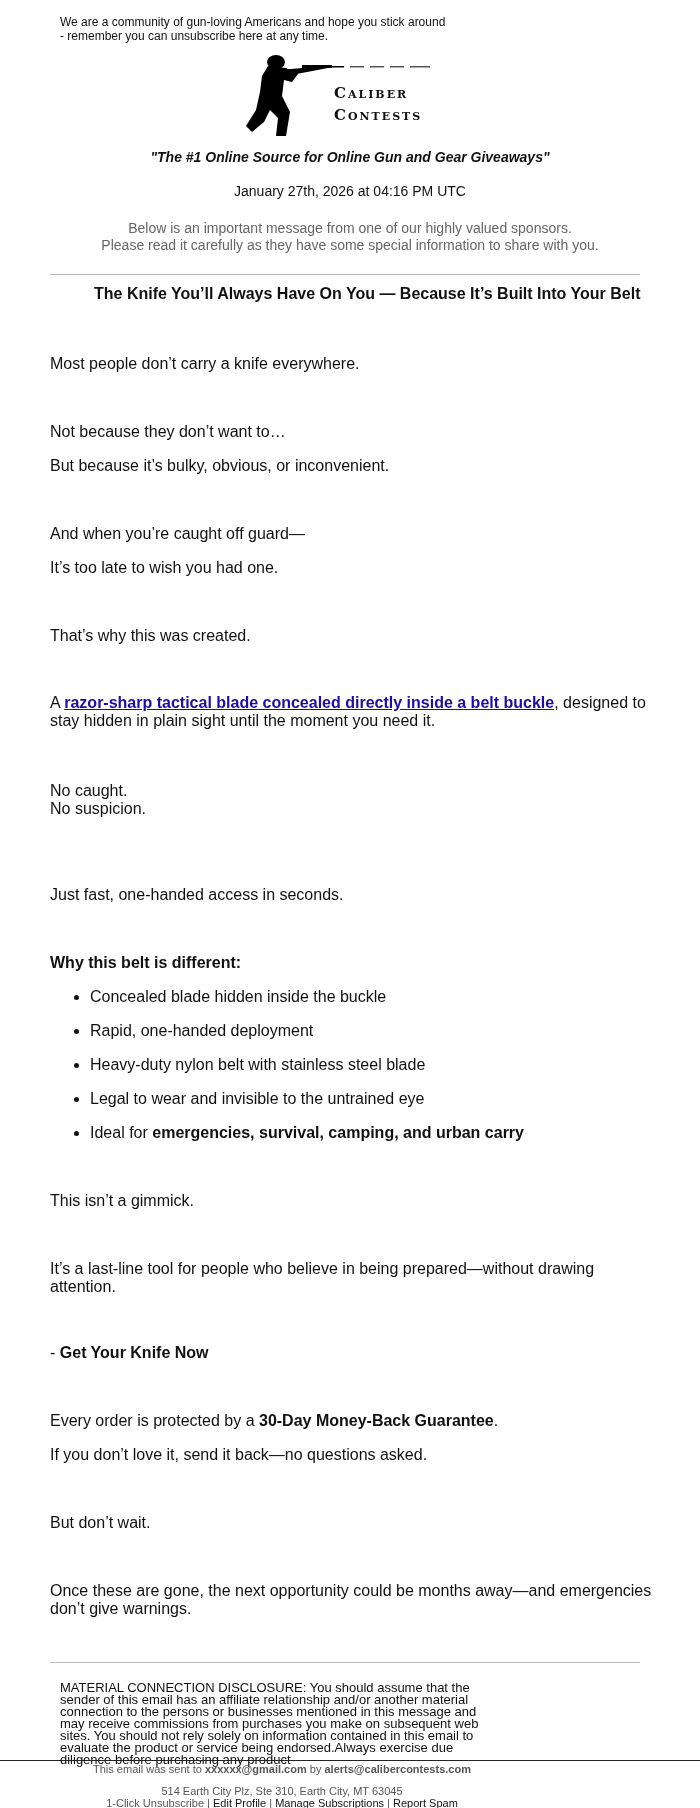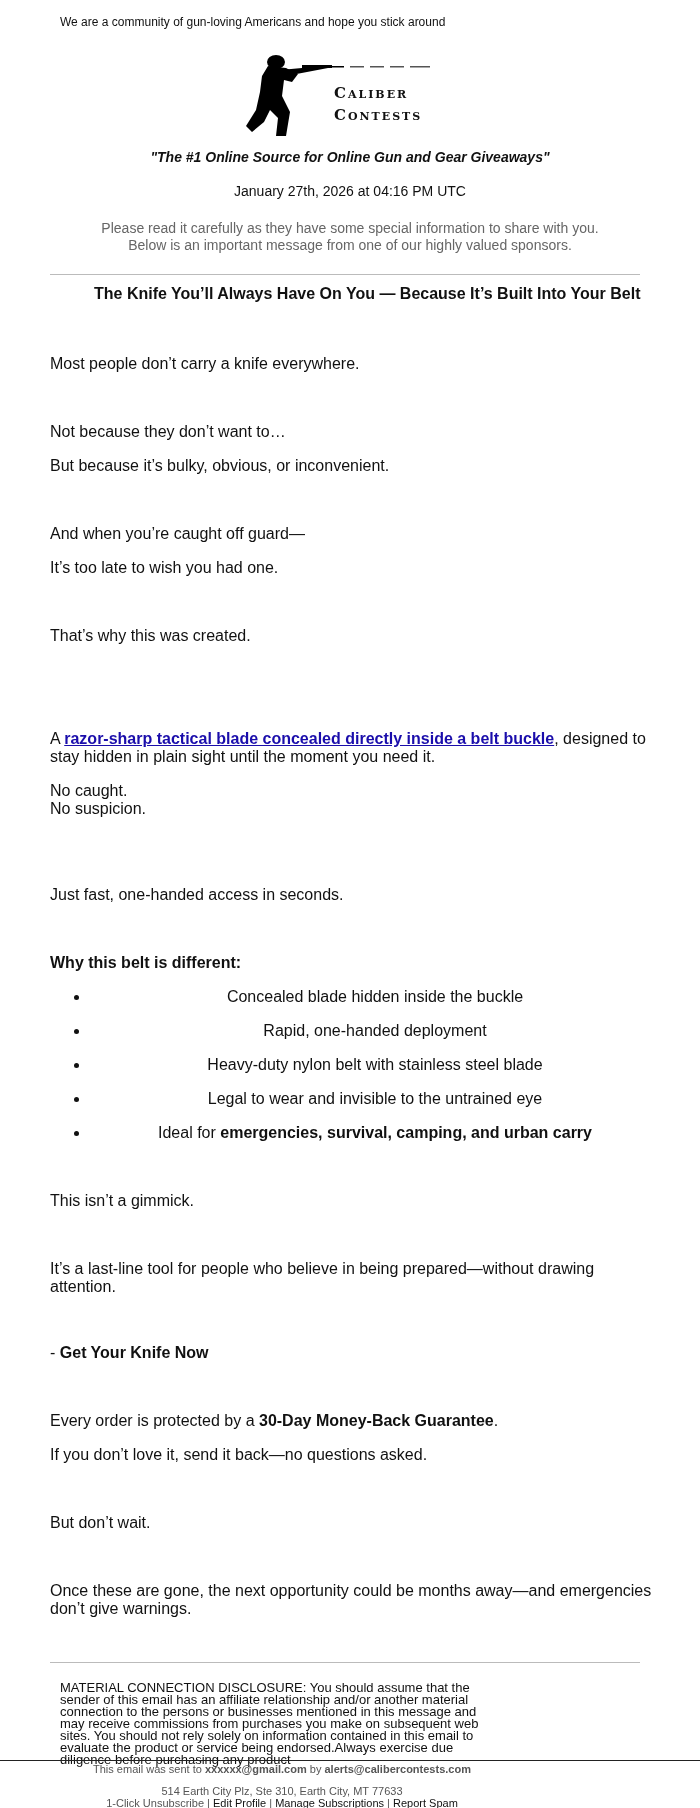--- a/index.html
+++ b/index.html
@@ -12,32 +12,33 @@
                  font-size: 15px; letter-spacing: 2px; color: #111; font-variant: small-caps; }
     .tagline { left: 0; width: 700px; top: 149px; text-align: center; font-size: 14px; font-weight: bold; font-style: italic; }
     .date { left: 0; width: 700px; top: 183px; text-align: center; font-size: 14px; }
     .sponsor { left: 0; width: 700px; top: 220px; text-align: center; font-size: 14px; line-height: 17px; color: #666; }
     .hr { left: 50px; width: 590px; height: 1px; background: #bbb; }
     .hr-dark { left: 0; width: 700px; height: 1px; background: #222; }
     .title { left: 50px; top: 285px; font-size: 16px; font-weight: bold; margin-left: 44px; }
     .p { left: 50px; width: 610px; font-size: 16px; line-height: 18px; }
     .p b { font-weight: bold; }
     .p a { color: #1a0dab; font-weight: bold; text-decoration: underline; }
-    ul.features { margin: 0; padding-left: 40px; text-align: center; }
+    ul.features { margin: 0; padding-left: 40px; }
     ul.features li { font-size: 16px; line-height: 18px; margin-bottom: 16px; }
     .disclosure { left: 60px; top: 1682px; width: 440px; font-size: 13px; line-height: 12px; color: #111; }
     .footer { left: 0; width: 564px; text-align: center; font-size: 11px; color: #555; }
     .footer b { color: #555; }
     .footer a { color: #111; }
   </style>
 </head>
 <body>
 
 <div class="abs intro">
   <div>We are a community of gun-loving Americans and hope you stick around</div>
+  <div>- remember you can unsubscribe here at any time.</div>
 </div>
 
 <div class="abs logo">
   <svg width="210" height="88" viewBox="0 0 210 88" style="position:absolute;left:0;top:0">
 
     <ellipse cx="30" cy="10" rx="9" ry="7" fill="#000"></ellipse>
 
     <path d="M22 14 L40 16 L52 22 L46 30 L38 28 L36 44 L44 60 L40 84 L30 84 L32 66 L24 58 L18 70 L6 80 L0 74 L10 58 L14 40 L16 24 Z" fill="#000"></path>
 
     <path d="M34 18 L78 14 L82 16 L40 24 Z" fill="#000"></path>
@@ -49,36 +50,36 @@
     <rect x="144" y="14" width="14" height="1.5" fill="#555"></rect>
     <rect x="164" y="14" width="20" height="1.5" fill="#555"></rect>
   </svg>
   <div class="logo-text" style="top:32px">Caliber</div>
   <div class="logo-text" style="top:54px">Contests</div>
 </div>
 
 <div class="abs tagline">"The #1 Online Source for Online Gun and Gear Giveaways"</div>
 <div class="abs date">January 27th, 2026 at 04:16 PM UTC</div>
 <div class="abs sponsor">
+  <div>Below is an important message from one of our highly valued sponsors.</div>
   <div>Please read it carefully as they have some special information to share with you.</div>
-  <div>Below is an important message from one of our highly valued sponsors.</div>
 </div>
 
 <div class="abs hr" style="top:274px"></div>
 
 <div class="abs title">The Knife You’ll Always Have On You — Because It’s Built Into Your Belt</div>
 
 <div class="abs p" style="top:355px">Most people don’t carry a knife everywhere.</div>
 <div class="abs p" style="top:423px">Not because they don’t want to…</div>
 <div class="abs p" style="top:457px">But because it’s bulky, obvious, or inconvenient.</div>
 <div class="abs p" style="top:525px">And when you’re caught off guard—</div>
 <div class="abs p" style="top:559px">It’s too late to wish you had one.</div>
 <div class="abs p" style="top:627px">That’s why this was created.</div>
 
-<div class="abs p" style="top:730px">
+<div class="abs p" style="top:694px">
   <span>A </span><a href="#">razor-sharp tactical blade concealed directly inside a belt buckle</a><span>, designed to stay hidden in plain sight until the moment you need it.</span>
 </div>
 
 <div class="abs p" style="top:782px">
   <div>No caught.</div>
   <div>No suspicion.</div>
 </div>
 
 <div class="abs p" style="top:886px">Just fast, one-handed access in seconds.</div>
 
@@ -110,16 +111,16 @@
 
 <div class="abs hr" style="top:1662px"></div>
 
 <div class="abs disclosure">MATERIAL CONNECTION DISCLOSURE: You should assume that the sender of this email has an affiliate relationship and/or another material connection to the persons or businesses mentioned in this message and may receive commissions from purchases you make on subsequent web sites. You should not rely solely on information contained in this email to evaluate the product or service being endorsed.Always exercise due diligence before purchasing any product</div>
 
 <div class="abs hr-dark" style="top:1760px"></div>
 
 <div class="abs footer" style="top:1763px">
   <span>This email was sent to </span><b>xxxxxx@gmail.com</b><span> by </span><b>alerts@calibercontests.com</b>
 </div>
-<div class="abs footer" style="top:1785px">514 Earth City Plz, Ste 310, Earth City, MT 77633</div>
+<div class="abs footer" style="top:1785px">514 Earth City Plz, Ste 310, Earth City, MT 63045</div>
 <div class="abs footer" style="top:1797px">
   <span>1-Click Unsubscribe</span><span> | </span><a href="#">Edit Profile</a><span> | </span><a href="#">Manage Subscriptions</a><span> | </span><a href="#">Report Spam</a>
 </div>
 
 </body></html>

